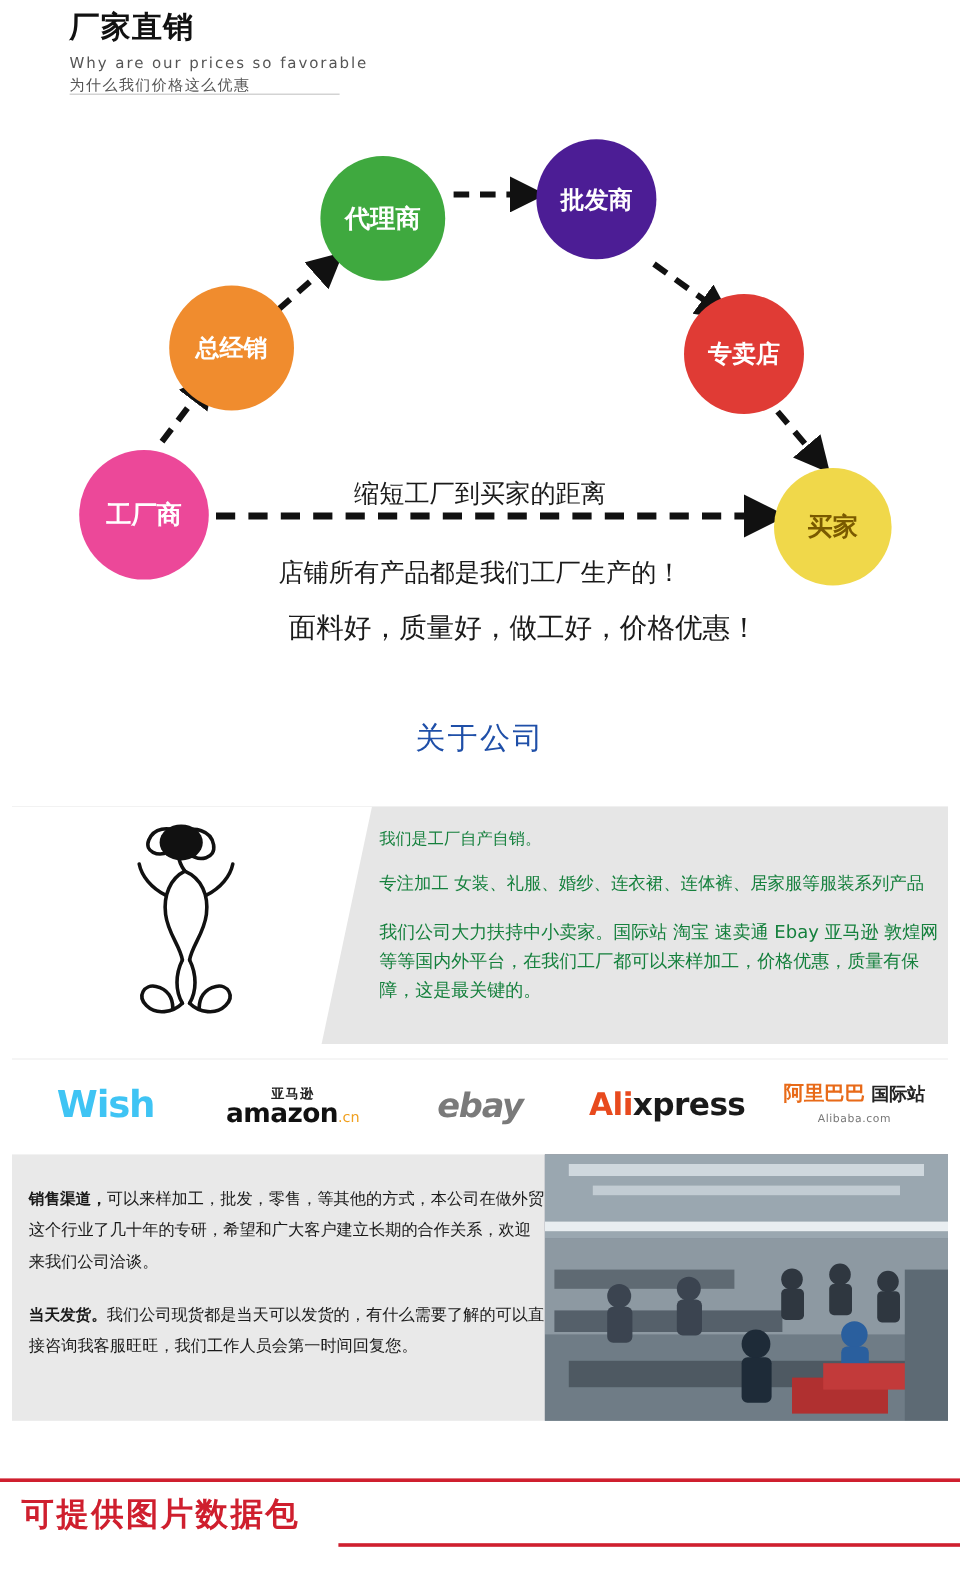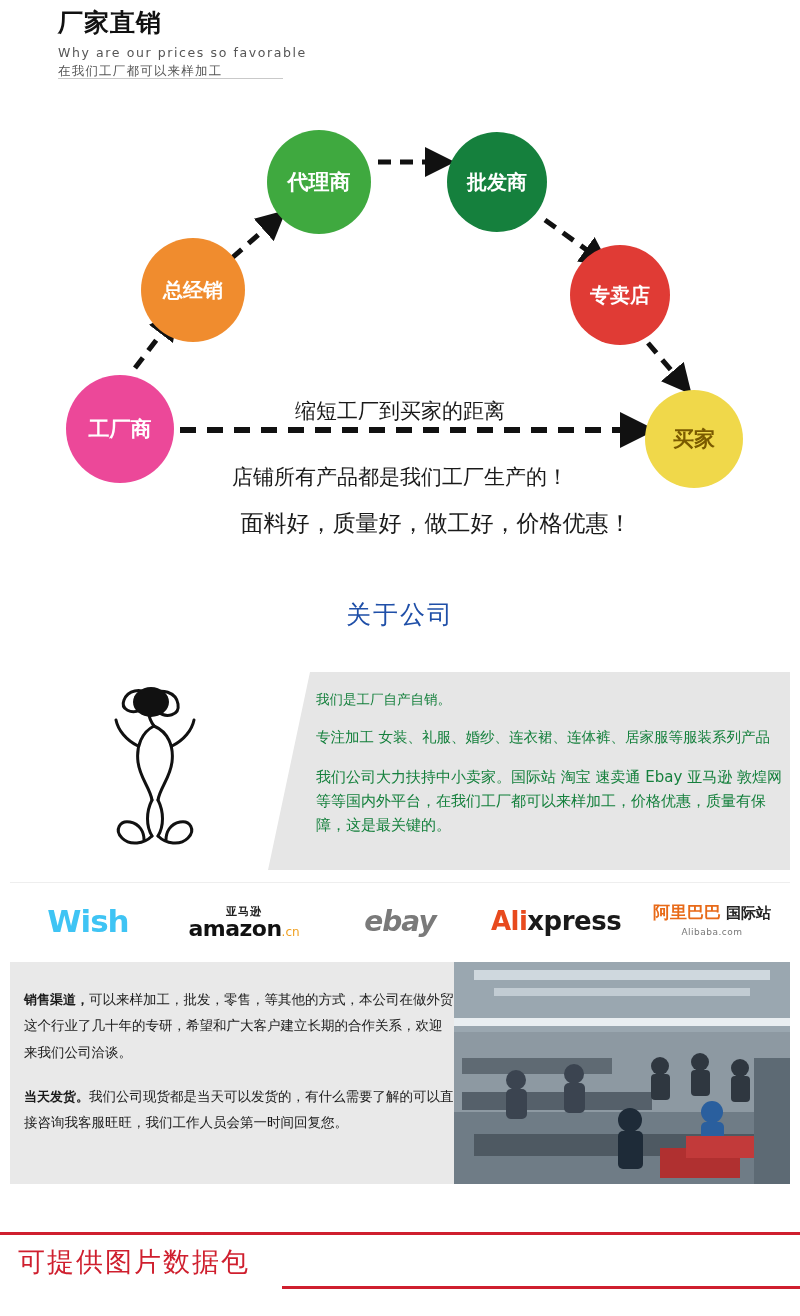--- a/index.html
+++ b/index.html
@@ -74,21 +74,21 @@
     justify-content: center;
     color: #ffffff;
     font-weight: bold;
     text-align: center;
     line-height: 1.15;
     box-sizing: border-box;
   }
   .node-factory { width: 108px; height: 108px; left: 66px; top: 275px;  background: #ec4899; font-size: 21px; }
   .node-master  { width: 104px; height: 104px; left: 141px; top: 138px; background: #f08c2e; font-size: 20px; }
   .node-agent   { width: 104px; height: 104px; left: 267px; top: 30px;  background: #3fa93f; font-size: 21px; }
-  .node-whole   { width: 100px; height: 100px; left: 447px; top: 32px;  background: #15803d; font-size: 20px; }
+  .node-whole   { width: 100px; height: 100px; left: 447px; top: 16px;  background: #4c1d95; font-size: 20px; }
   .node-store   { width: 100px; height: 100px; left: 570px; top: 145px; background: #e03b35; font-size: 20px; }
   .node-buyer   { width: 98px;  height: 98px;  left: 645px; top: 290px; background: #f0d84a; font-size: 21px; color:#7a5a00; }
 
   .chain-caption {
     position: absolute;
     text-align: center;
     width: 800px;
     color: #1a1a1a;
   }
   .cap1 { top: 297px; left: 0; font-size: 21px; }
@@ -233,40 +233,40 @@
     top: 1232px;
     width: 800px;
     height: 3px;
     background: #cf1f2e;
   }
   .footer-title {
     position: absolute;
     left: 18px;
     top: 1244px;
     font-size: 27px;
-    font-weight: normal;
+    font-weight: bold;
     color: #cf1f2e;
     letter-spacing: 2px;
   }
   .footer-bottom-rule {
     position: absolute;
     left: 282px;
     top: 1286px;
     width: 518px;
     height: 3px;
     background: #cf1f2e;
   }
 </style>
 </head>
 <body>
 
 <div class="header">
   <div class="header-title">厂家直销</div>
   <div class="header-sub-en">Why are our prices so favorable</div>
-  <div class="header-sub-cn">在我们工厂都可以来样加工</div>
+  <div class="header-sub-cn">为什么我们价格这么优惠</div>
 </div>
 <div class="header-rule"></div>
 
 <div class="chain">
   <svg width="800" height="470">
     <defs>
       <marker id="ah" markerWidth="6" markerHeight="6" refX="3" refY="3" orient="auto">
         <path d="M0,0 L6,3 L0,6 z" fill="#111"></path>
       </marker>
     </defs>

